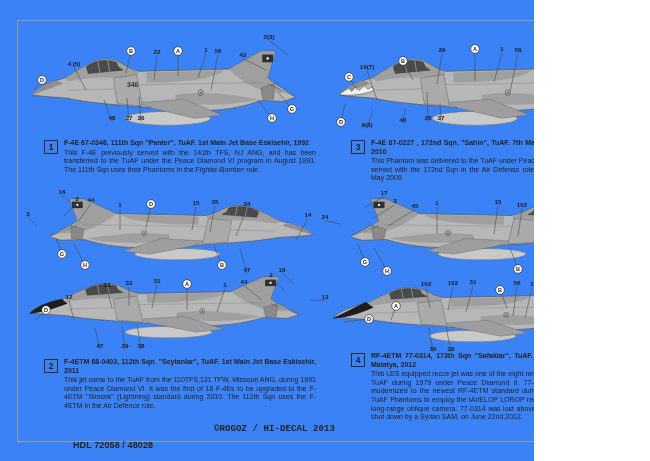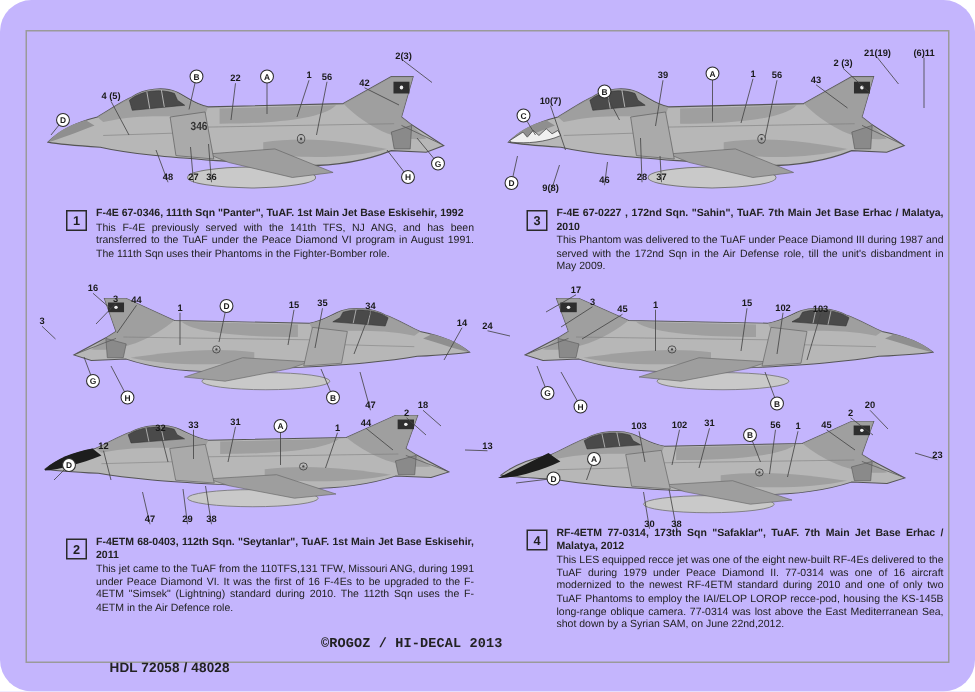--- a/index.html
+++ b/index.html
@@ -1,17 +1,17 @@
 <!DOCTYPE html>
 <html><head>
 <meta charset="utf-8">
 <style>
   html,body{margin:0;padding:0;background:#ffffff;}
-  #page{position:relative;width:650px;height:461px;background:#c4b5fd;overflow:hidden;
-        font-family:"Liberation Sans", sans-serif;color:#1e1e1e;border-radius:21px;}
+  #page{position:relative;width:534px;height:461px;background:#3b82f6;overflow:hidden;
+        font-family:"Liberation Sans", sans-serif;color:#1e1e1e;}
   #frame{position:absolute;left:17px;top:20px;width:614px;height:420px;
          border:1px solid #9a9a9a;}
   .plane-svg{position:absolute;overflow:visible;}
   .block{position:absolute;display:flex;gap:6px;align-items:flex-start;}
   .num-box{flex:0 0 auto;width:12px;height:12px;border:1.2px solid #2a2a2a;
            display:flex;align-items:center;justify-content:center;
            font-size:8.5px;font-weight:bold;margin-top:1px;}
   .block-text{font-size:7px;line-height:8.6px;text-align:justify;color:#222;}
   .block-title{font-weight:bold;margin:0 0 1px 0;}
   .block-body{margin:0;}

